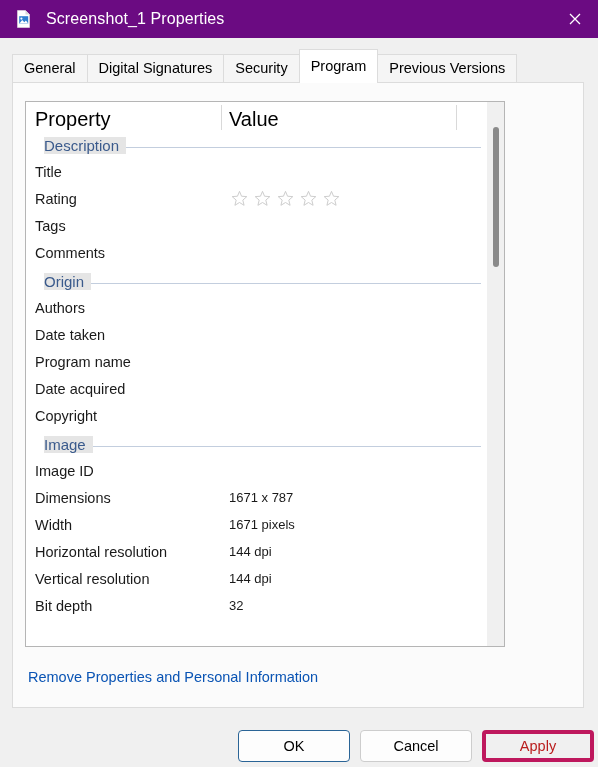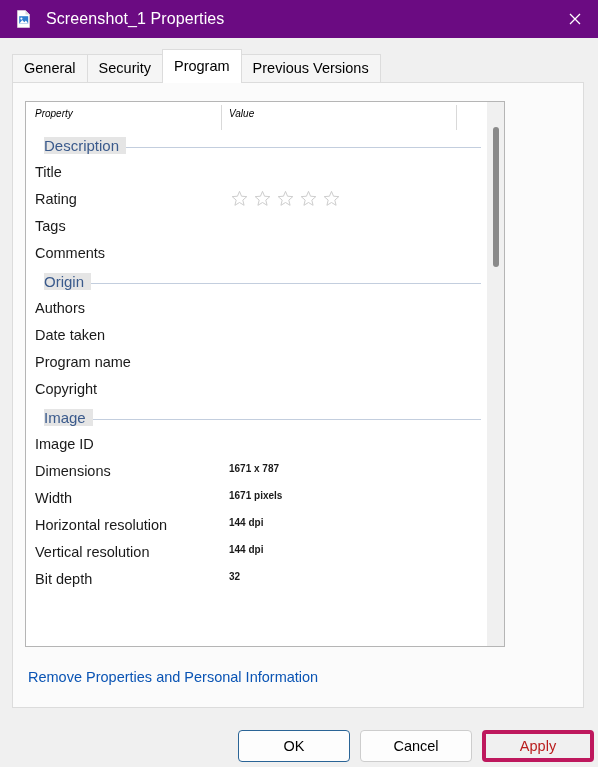--- a/index.html
+++ b/index.html
@@ -125,23 +125,22 @@
     height: 25px;
     background: #d9d9d9;
   }
   .hdr {
     position: relative;
     height: 31px;
   }
   .hdr .hdr-cell {
     position: absolute;
     top: 6px;
-    font-size: 10px;
+    font-size: 20px;
     color: #000;
-    font-style: italic;
   }
   .hdr .hdr-prop { left: 9px; }
   .hdr .hdr-val  { left: 203px; }
 
   .section {
     position: relative;
     height: 28px;
   }
   .section-label {
     position: absolute;
@@ -172,24 +171,23 @@
     left: 9px;
     top: 3px;
     font-size: 14.5px;
     color: #1a1a1a;
     white-space: nowrap;
   }
   .row .cell-val {
     position: absolute;
     left: 203px;
     top: 3px;
-    font-size: 10px;
+    font-size: 13px;
     color: #1a1a1a;
     white-space: nowrap;
-    font-weight: bold;
   }
   .stars {
     position: absolute;
     left: 205px;
     top: 2px;
     display: flex;
     gap: 6px;
   }
 
   
@@ -282,20 +280,21 @@
   <span class="close-btn">
     <svg width="16" height="16" viewBox="0 0 16 16">
       <path d="M3 3 L13 13 M13 3 L3 13" stroke="#ffffff" stroke-width="1.3" fill="none"></path>
     </svg>
   </span>
 </div>
 
 <div class="tabstrip">
   <div class="tabs" id="tabs-container">
       <div class="tab">General</div>
+      <div class="tab">Digital Signatures</div>
       <div class="tab">Security</div>
       <div class="tab active">Program</div>
       <div class="tab">Previous Versions</div>
     </div>
 </div>
 
 <div class="tabpage"></div>
 
 <div class="listbox">
   <div class="list-inner" id="list-inner">
@@ -351,20 +350,24 @@
       </div>
       <div class="row">
         <div class="cell-prop">Date taken</div>
         <div class="cell-val"></div>
       </div>
       <div class="row">
         <div class="cell-prop">Program name</div>
         <div class="cell-val"></div>
       </div>
       <div class="row">
+        <div class="cell-prop">Date acquired</div>
+        <div class="cell-val"></div>
+      </div>
+      <div class="row">
         <div class="cell-prop">Copyright</div>
         <div class="cell-val"></div>
       </div>
       <div class="section">
         <div class="section-rule"></div>
         <div class="section-label">Image</div>
       </div>
       <div class="row">
         <div class="cell-prop">Image ID</div>
         <div class="cell-val"></div>

